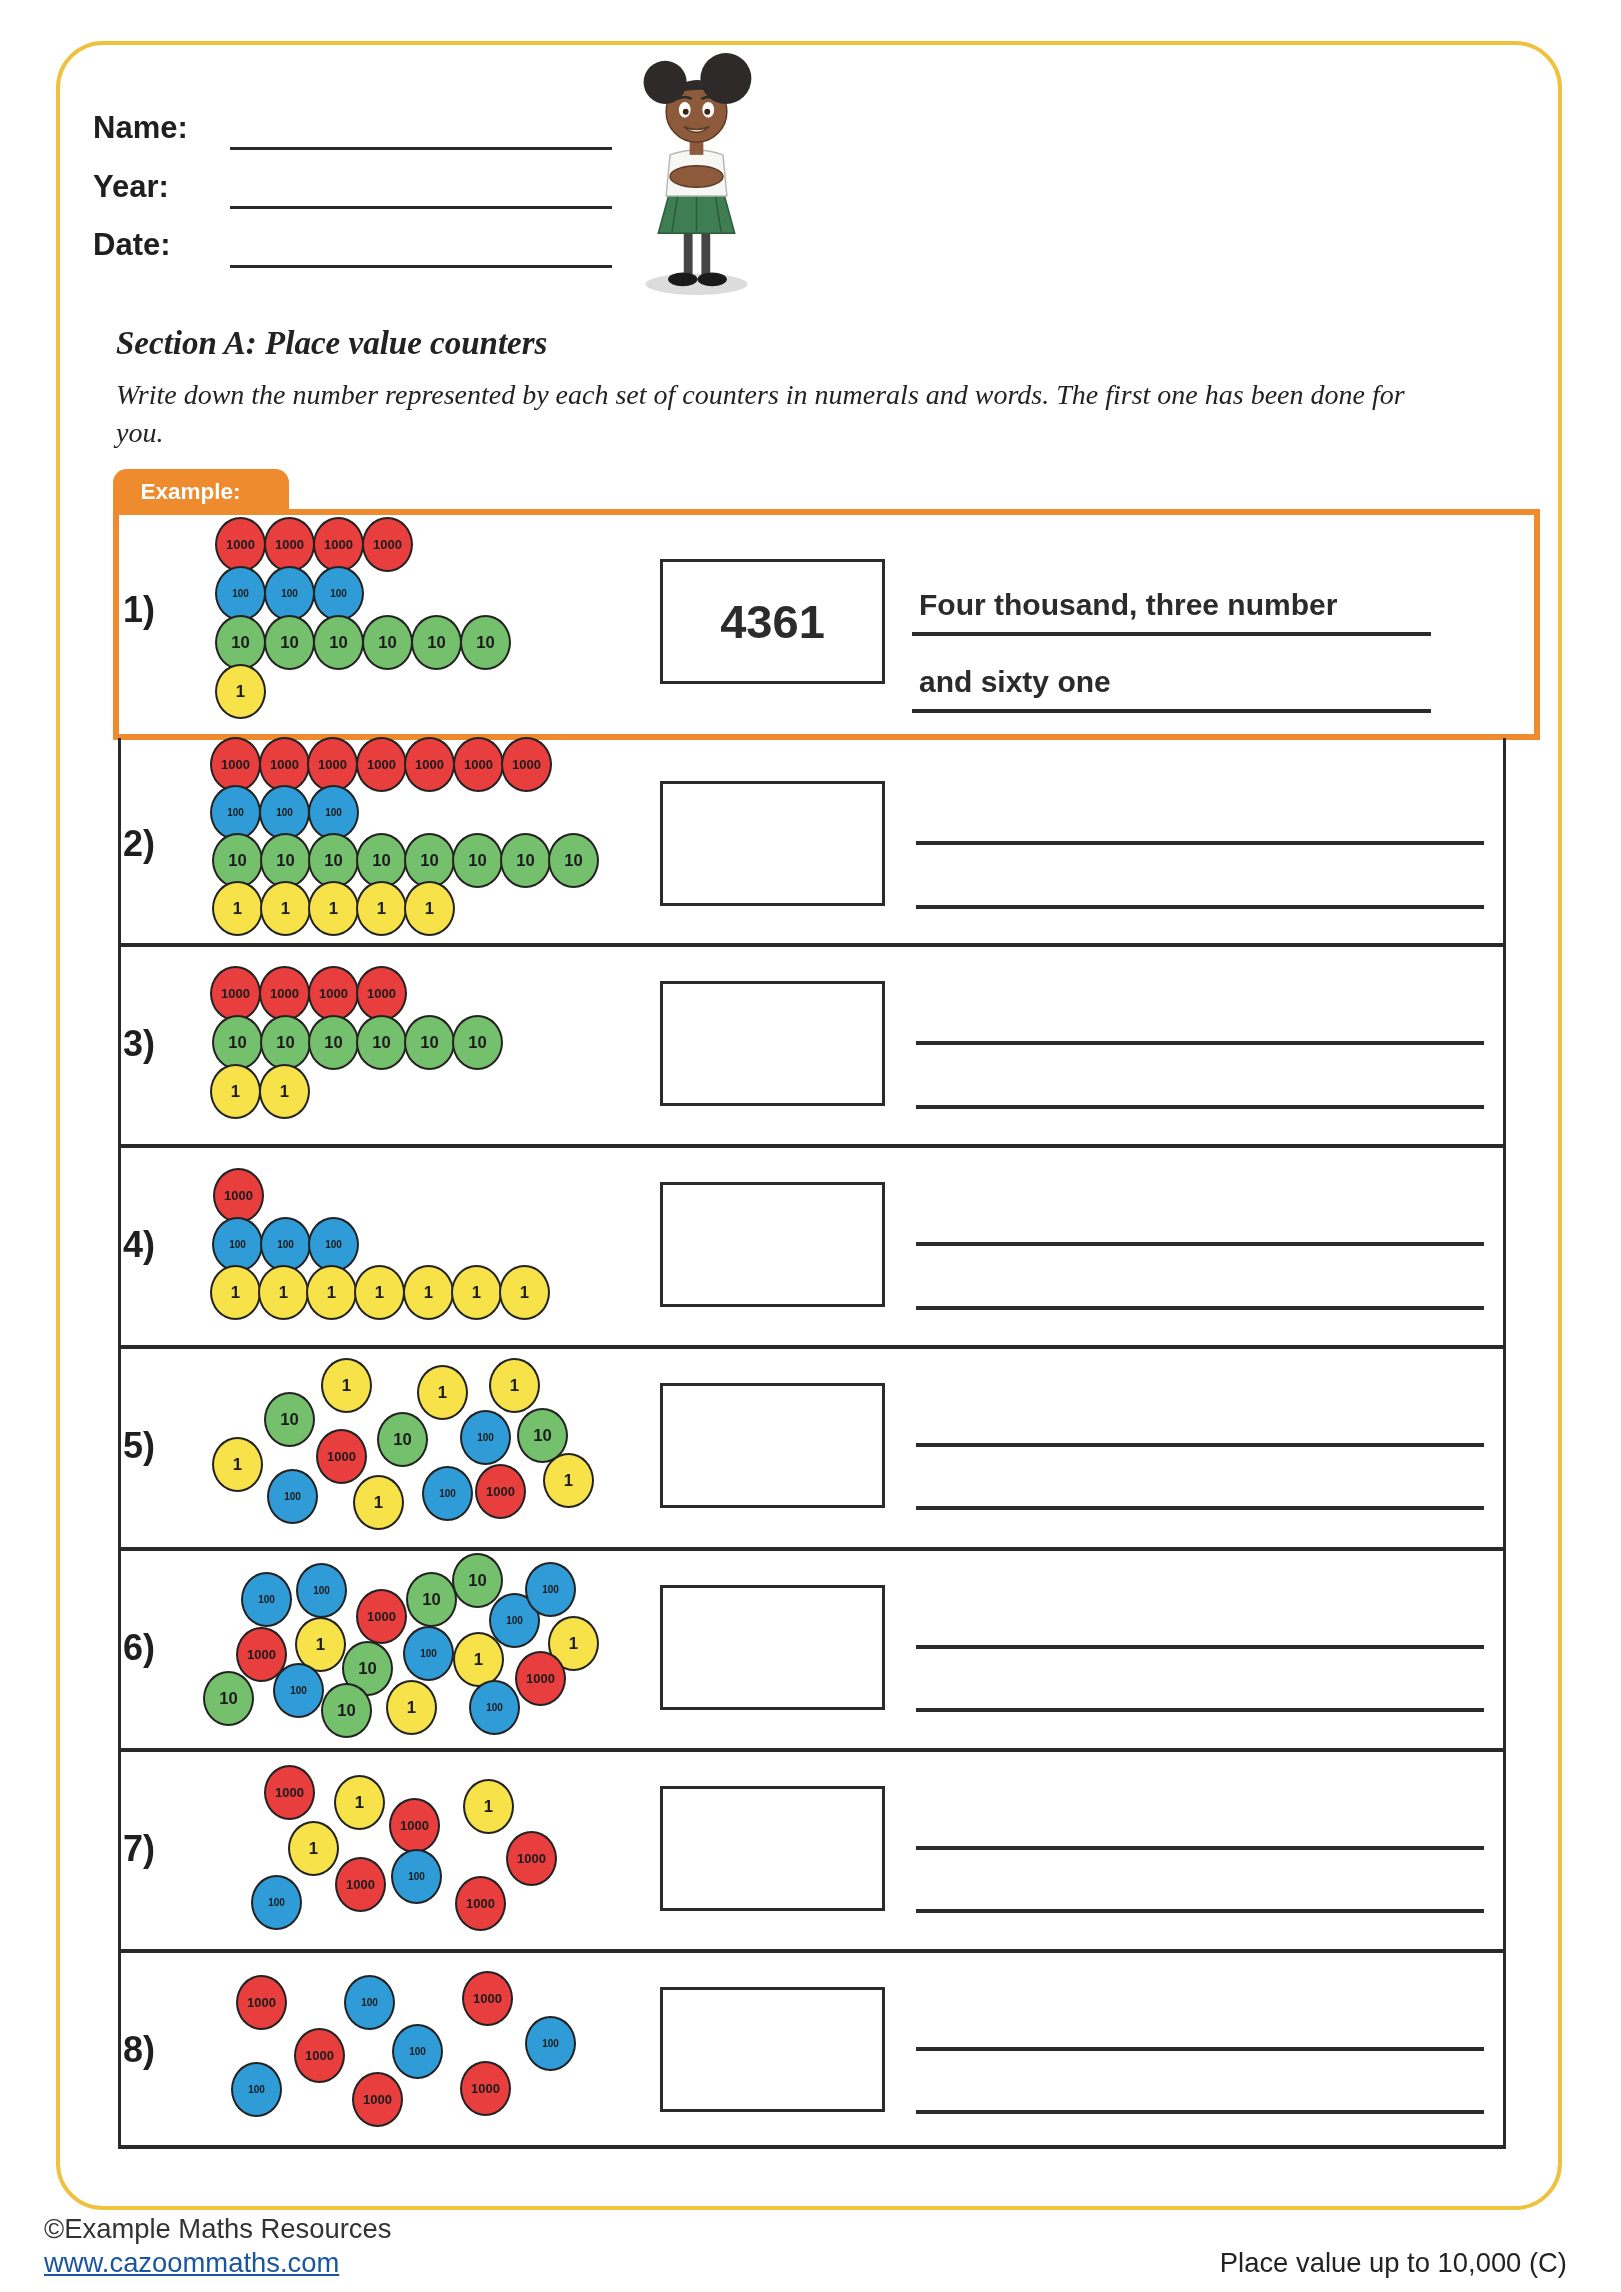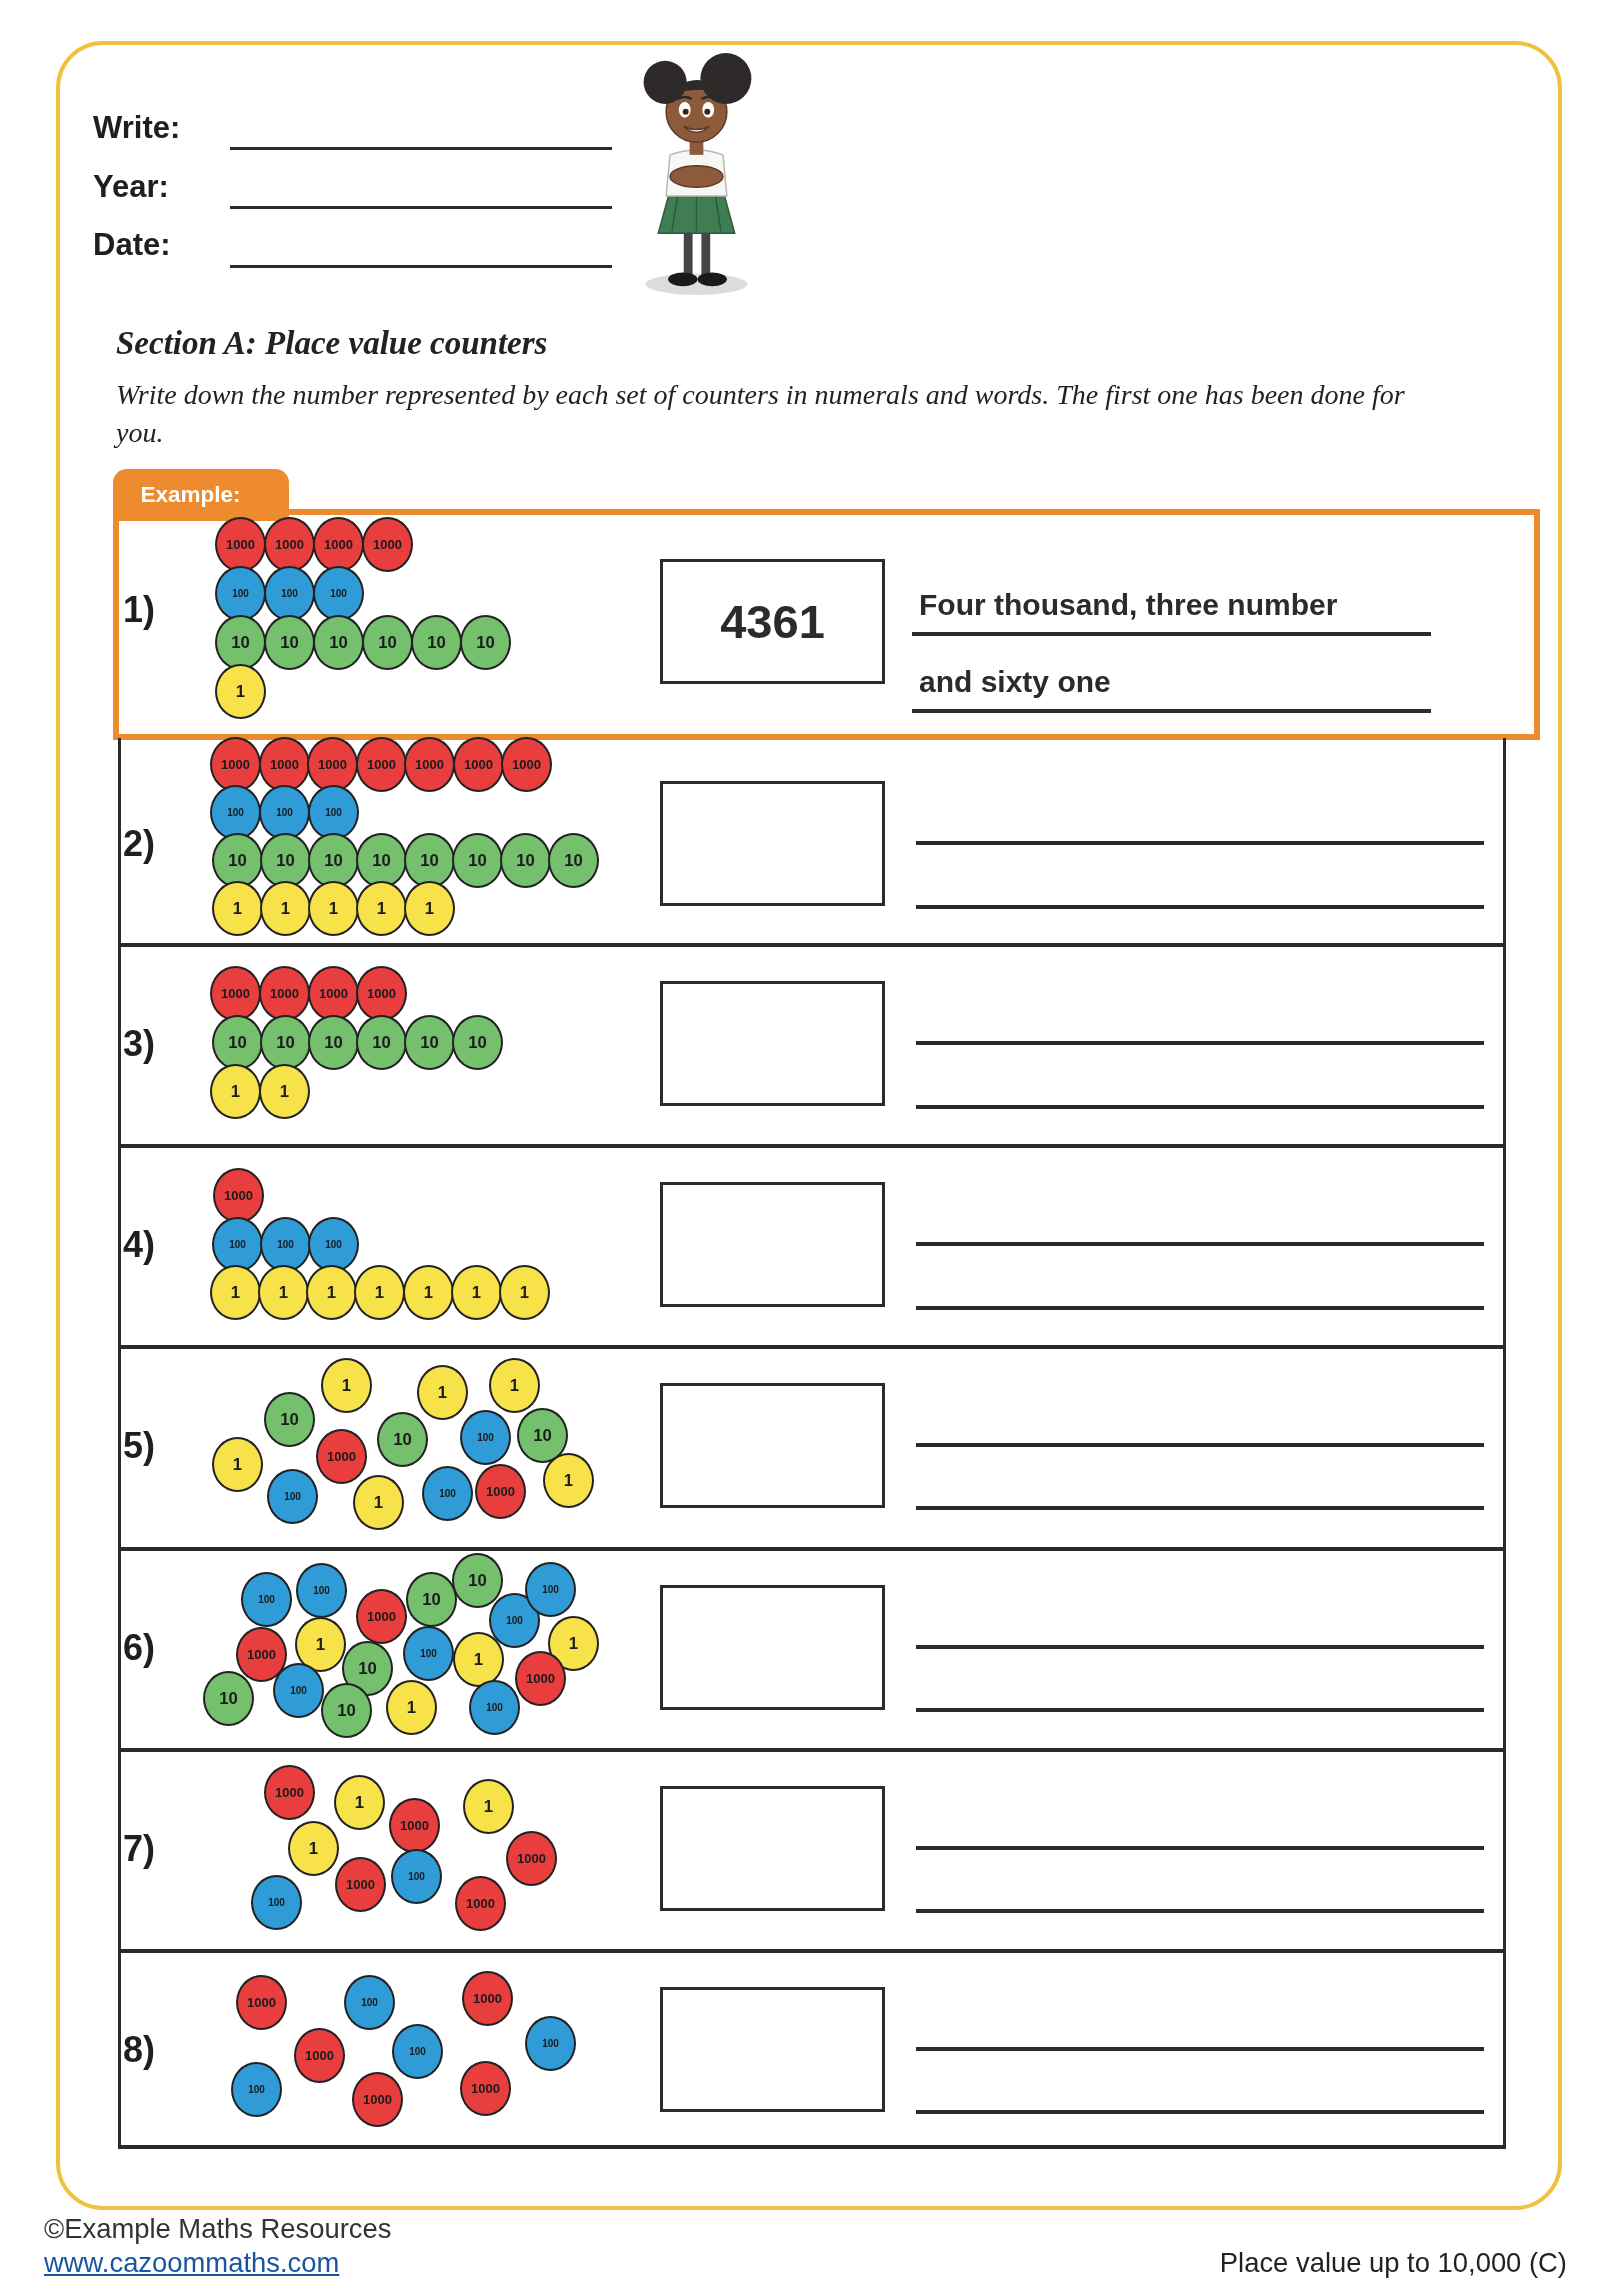--- a/index.html
+++ b/index.html
@@ -15,21 +15,21 @@
   .title-text{position:absolute;left:35px;top:19.6px;font-size:45px;font-weight:bold;color:#2b2b2b;line-height:1.25;}
   .logo-box{position:absolute;right:47px;top:49px;width:57px;height:71px;background:#141414;}
   .logo-text{position:absolute;right:13.7px;top:120px;width:127px;text-align:center;
         font-family:"DejaVu Serif",serif;font-weight:bold;font-size:25.5px;color:#141414;}
   
   .section-heading{position:absolute;left:116px;top:325px;font-family:"Liberation Serif",serif;
         font-style:italic;font-weight:bold;font-size:33px;color:#222;}
   .instructions{position:absolute;left:116px;top:376px;font-family:"Liberation Serif",serif;
         font-style:italic;font-size:28px;color:#222;line-height:1.35;width:1333px;}
   
-  .example-tab{position:absolute;left:113px;top:469px;width:176px;height:52px;background:#ef8b2f;
+  .example-tab{position:absolute;left:113px;top:469px;width:176px;height:46px;background:#ef8b2f;
         border-radius:13.7px 13.7px 0 0;color:#ffffff;font-weight:bold;font-size:22.5px;
         display:flex;align-items:center;padding-left:27.4px;box-sizing:border-box;}
   .example-box{position:absolute;left:113px;top:509px;width:1427px;height:231px;
         border:6.9px solid #ef8b2f;box-sizing:border-box;background:transparent;}
   
   .vline{position:absolute;width:2.9px;background:#2a2a2a;}
   .hline{position:absolute;height:3.9px;background:#2a2a2a;}
   .row-label{position:absolute;left:123px;width:69px;font-size:36px;font-weight:bold;color:#1f1f1f;}
   .counter{position:absolute;width:51px;height:55px;border-radius:50%;border:2px solid #222222;
         box-sizing:border-box;display:flex;align-items:center;justify-content:center;
@@ -46,21 +46,21 @@
   .footer-doc{position:absolute;right:54px;top:2247px;font-size:27.4px;color:#222222;}
   .cartoon{position:absolute;left:613px;top:51px;}
 </style>
 </head>
 <body>
 
 <div id="page">
 
   <div class="page-border"></div>
 
-  <div class="field-label" style="left:93px;top:110px;">Write:</div>
+  <div class="field-label" style="left:93px;top:110px;">Name:</div>
   <div class="field-line" style="left:230px;top:147px;width:382px;"></div>
   <div class="field-label" style="left:93px;top:169px;">Year:</div>
   <div class="field-line" style="left:230px;top:206px;width:382px;"></div>
   <div class="field-label" style="left:93px;top:227px;">Date:</div>
   <div class="field-line" style="left:230px;top:265px;width:382px;"></div>
 
   <div class="cartoon">
     <svg width="167" height="245" viewBox="0 0 170 250">
       <ellipse cx="85" cy="238" rx="52" ry="11" fill="#dcdcdc"></ellipse>
       <rect x="72" y="170" width="9" height="62" fill="#454545"></rect>

